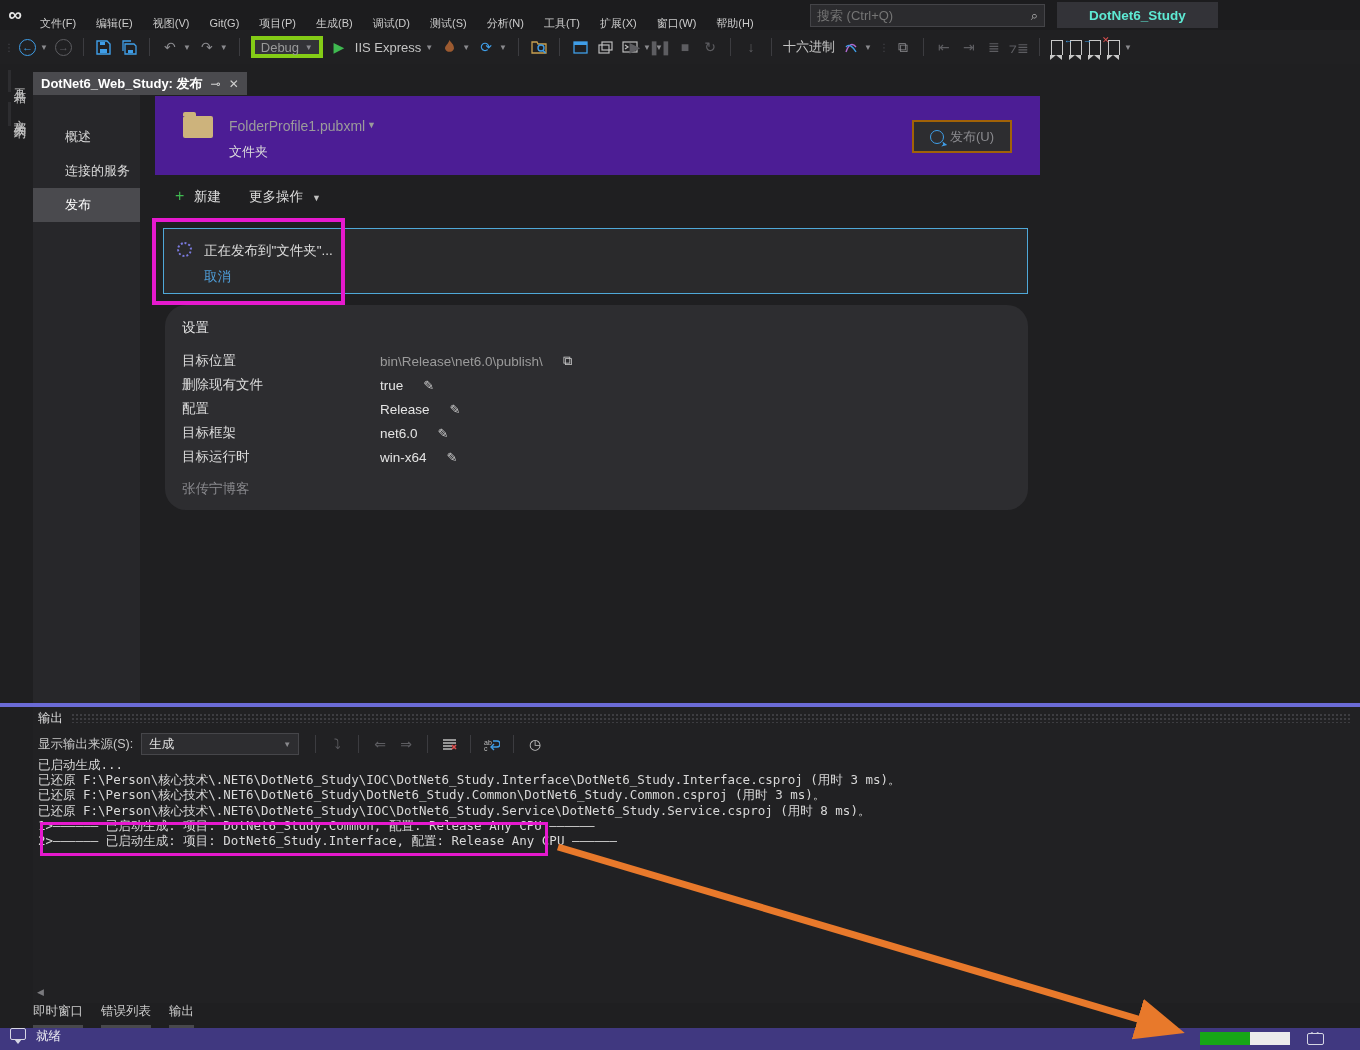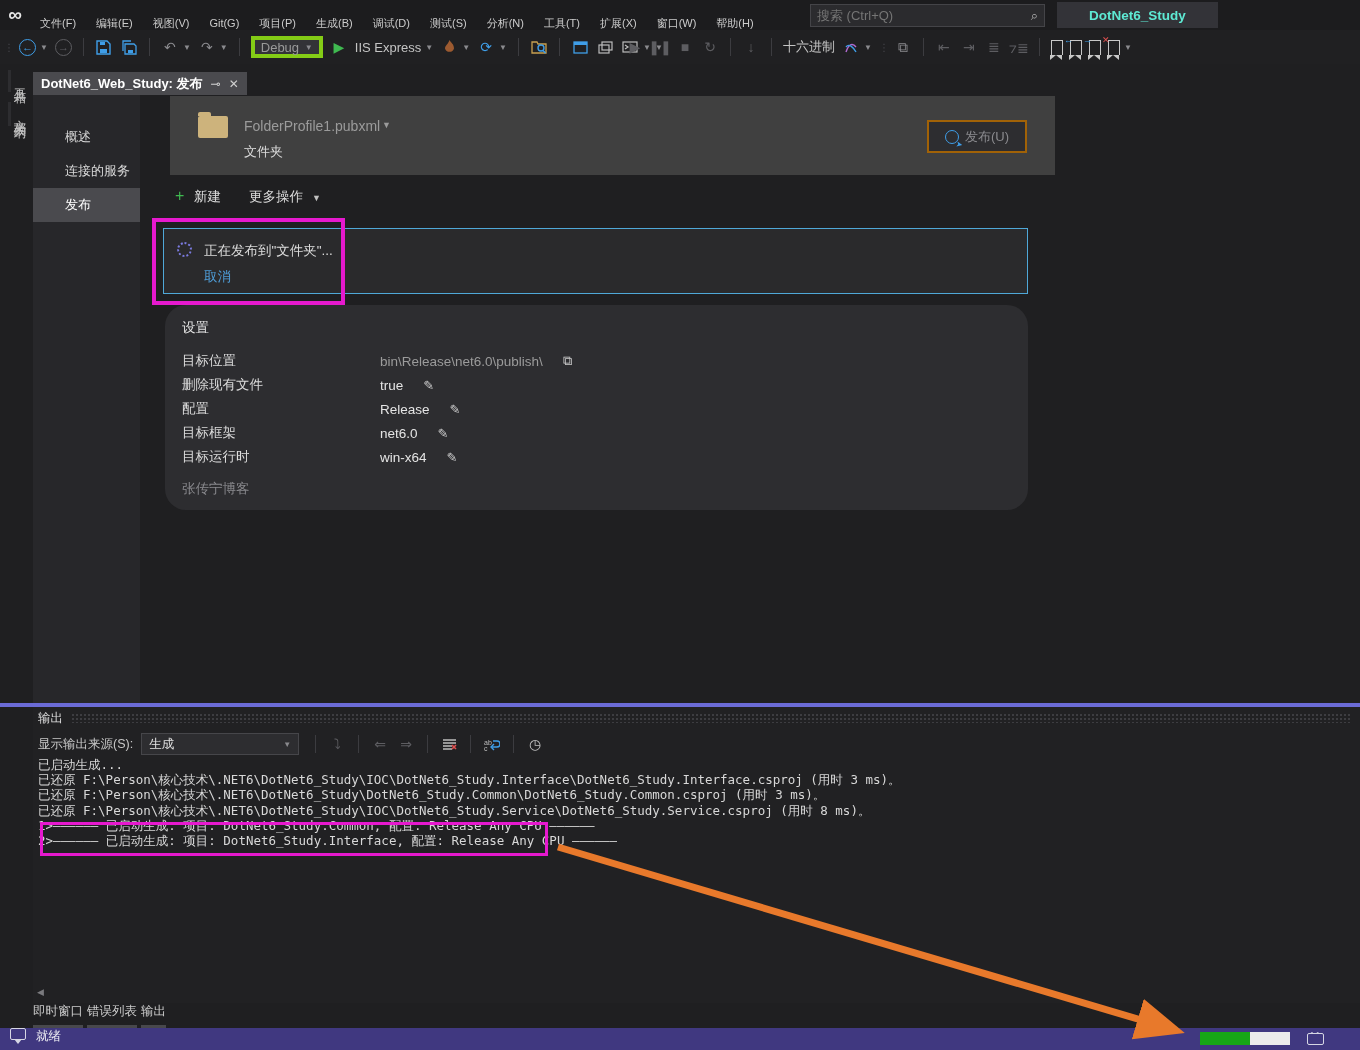--- a/index.html
+++ b/index.html
@@ -66,21 +66,21 @@
 
   
   .pubnav { position:absolute; left:33px; top:95px; width:107px; height:608px; background:#27272a; }
   .pubnav-item { height:34px; display:flex; align-items:center; padding-left:32px;
                  color:#d8d8d8; font-size:13px; }
   .pubnav-item.first { margin-top:25px; }
   .pubnav-item.selected { background:#4a4a4e; color:#ffffff; }
 
   
   .main { position:absolute; left:140px; top:95px; width:1220px; height:608px; background:#1f1f21; }
-  .profile-card { position:absolute; left:30px; top:1px; width:885px; height:79px; background:#404040; }
+  .profile-card { position:absolute; left:15px; top:1px; width:885px; height:79px; background:#4c1d95; }
   .folder-ico { position:absolute; left:28px; top:20px; width:30px; height:22px;
                 background:#cdb37c; border-radius:2px; }
   .folder-ico:before { content:""; position:absolute; left:0; top:-4px; width:13px; height:4px;
                 background:#cdb37c; border-radius:2px 2px 0 0; }
   .profile-name { position:absolute; left:74px; top:22px; color:#9b9b9b; font-size:14px; }
   .profile-caret { position:absolute; left:212px; top:24px; color:#9b9b9b; font-size:9px; }
   .profile-type { position:absolute; left:74px; top:47px; color:#dcdcdc; font-size:13px; }
   .publish-btn { position:absolute; left:757px; top:24px; width:100px; height:33px;
                  border:2px solid #a16207; color:#8a8a8e; font-size:13px; background:#2d2d30;
                  display:flex; align-items:center; justify-content:center; gap:6px; }
@@ -132,21 +132,21 @@
             padding:0 7px; color:#e4e4e4; }
   .out-icons { display:flex; align-items:center; gap:8px; margin-left:12px; }
   .out-text { position:absolute; left:5px; top:50px; width:1315px; height:228px;
               font-family:"DejaVu Sans Mono", monospace; font-size:12.5px; line-height:15.2px;
               color:#d8d8d8; white-space:pre; overflow:hidden; }
   .hscroll { position:absolute; left:0; top:278px; width:1315px; height:14px; background:#212123;
              display:flex; align-items:center; }
   .hs-arrow { color:#7a7a7e; font-size:9px; margin-left:4px; }
 
   
-  .bottom-tabs { position:absolute; left:33px; top:1003px; display:flex; gap:4px;
+  .bottom-tabs { position:absolute; left:33px; top:1003px; display:flex; gap:18px;
                  font-size:12.5px; }
   .btab { color:#cccccc; position:relative; padding-bottom:4px; }
   .btab .bt-underline { position:absolute; left:0; bottom:-6px; height:5px; width:100%;
                         background:#48484c; }
 
   
   .statusbar { position:absolute; left:0; top:1028px; width:1360px; height:22px;
                background:#403880; display:flex; align-items:flex-start; }
   .bubble-ico { width:16px; height:12px; border:1.5px solid #d6d6e4; border-radius:2px;
                 margin-left:10px; position:relative; }

